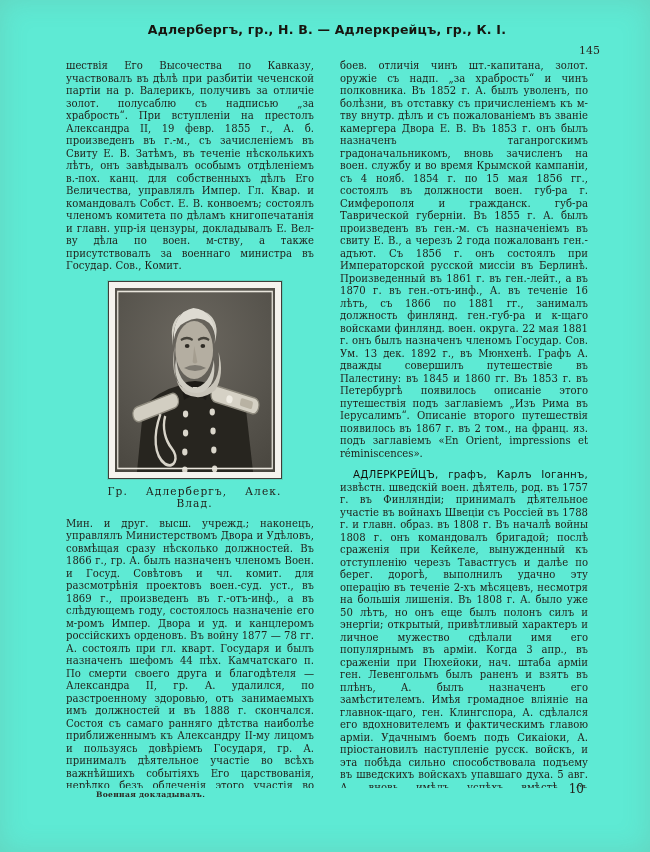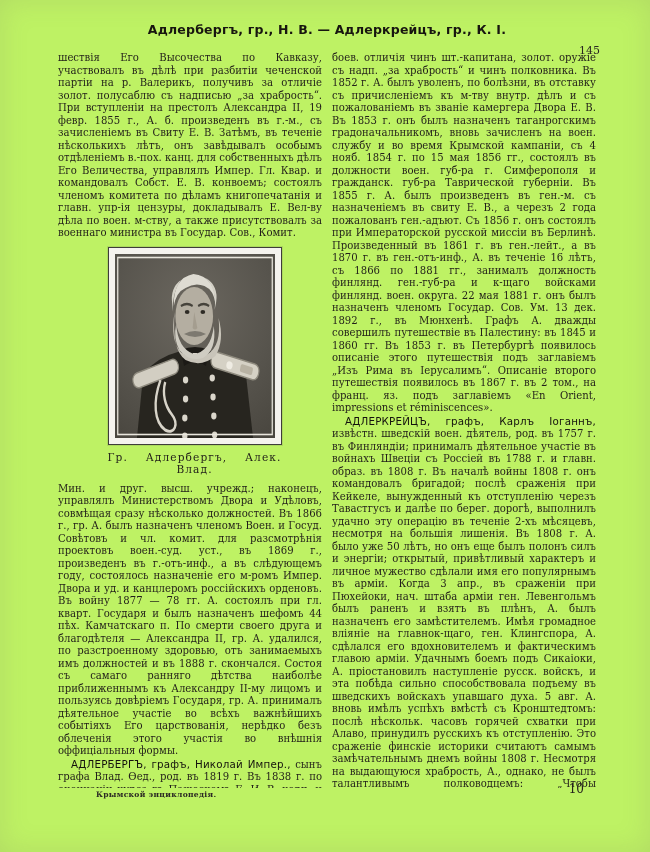--- a/index.html
+++ b/index.html
@@ -3,21 +3,21 @@
 <meta charset="utf-8">
 <style>
   html, body { margin:0; padding:0; overflow:hidden; }
   body {
     width:650px; height:852px;
     background:#efede8;
     font-family:"DejaVu Serif","Liberation Serif",serif;
   }
   .page {
     position:absolute; left:0; top:0; width:650px; height:852px;
-    background:#bef264;
+    background:#5eead4;
     box-shadow: inset 0 0 28px rgba(120,115,100,.18);
     color:#24221d;
   }
   .content { position:absolute; left:58px; top:22px; width:538px; }
 
   
   .header { position:relative; height:22px; }
   .header-title {
     text-align:center;
     font-family:"DejaVu Sans","Liberation Sans",sans-serif;
@@ -25,21 +25,21 @@
   }
   .header-page {
     position:absolute; right:-4px; top:1px;
     font-size:11px; color:#2a2822;margin-top:21px;
   }
 
   
   .columns { display:flex; gap:10px; margin-top:8px; height:736px; overflow:hidden; }
   .col { width:264px; }
   .col p {
-    margin:0; text-align:justify;
+    margin:8px; text-align:justify;
     font-size:10.1px; line-height:12.5px;
     color:#211f19;
   }
   .entry { margin-top:7px; text-indent:13px; }
   .entry .head {
     font-family:"DejaVu Sans","Liberation Sans",sans-serif;
     font-weight:400; font-size:10.3px; letter-spacing:.2px; color:#14120d;
   }
 
   
@@ -159,15 +159,15 @@
 
       <div class="col">
         <p>боев. отличія чинъ шт.-капитана, золот. оружіе съ надп. „за храбрость“ и чинъ полковника. Въ 1852 г. А. былъ уволенъ, по болѣзни, въ отставку съ причисленіемъ къ м-тву внутр. дѣлъ и съ пожалованіемъ въ званіе камергера Двора Е. В. Въ 1853 г. онъ былъ назначенъ таганрогскимъ градоначальникомъ, вновь зачисленъ на воен. службу и во время Крымской кампаніи, съ 4 нояб. 1854 г. по 15 мая 1856 гг., состоялъ въ должности воен. губ-ра г. Симферополя и гражданск. губ-ра Таврической губерніи. Въ 1855 г. А. былъ произведенъ въ ген.-м. съ назначеніемъ въ свиту Е. В., а черезъ 2 года пожалованъ ген.-адъют. Съ 1856 г. онъ состоялъ при Императорской русской миссіи въ Берлинѣ. Произведенный въ 1861 г. въ ген.-лейт., а въ 1870 г. въ ген.-отъ-инф., А. въ теченіе 16 лѣтъ, съ 1866 по 1881 гг., занималъ должность финлянд. ген.-губ-ра и к-щаго войсками финлянд. воен. округа. 22 мая 1881 г. онъ былъ назначенъ членомъ Государ. Сов. Ум. 13 дек. 1892 г., въ Мюнхенѣ. Графъ А. дважды совершилъ путешествіе въ Палестину: въ 1845 и 1860 гг. Въ 1853 г. въ Петербургѣ появилось описаніе этого путешествія подъ заглавіемъ „Изъ Рима въ Іерусалимъ“. Описаніе второго путешествія появилось въ 1867 г. въ 2 том., на франц. яз. подъ заглавіемъ «En Orient, impressions et réminiscences».</p>
 
         <p class="entry"><b class="head">АДЛЕРКРЕЙЦЪ, графъ, Карлъ Іоганнъ,</b><span> извѣстн. шведскій воен. дѣятель, род. въ 1757 г. въ Финляндіи; принималъ дѣятельное участіе въ войнахъ Швеціи съ Россіей въ 1788 г. и главн. образ. въ 1808 г. Въ началѣ войны 1808 г. онъ командовалъ бригадой; послѣ сраженія при Кейкеле, вынужденный къ отступленію черезъ Тавастгусъ и далѣе по берег. дорогѣ, выполнилъ удачно эту операцію въ теченіе 2-хъ мѣсяцевъ, несмотря на большія лишенія. Въ 1808 г. А. было уже 50 лѣтъ, но онъ еще былъ полонъ силъ и энергіи; открытый, привѣтливый характеръ и личное мужество сдѣлали имя его популярнымъ въ арміи. Когда 3 апр., въ сраженіи при Пюхейоки, нач. штаба арміи ген. Левенгольмъ былъ раненъ и взятъ въ плѣнъ, А. былъ назначенъ его замѣстителемъ. Имѣя громадное вліяніе на главнок-щаго, ген. Клингспора, А. сдѣлался его вдохновителемъ и фактическимъ главою арміи. Удачнымъ боемъ подъ Сикаіоки, А. пріостановилъ наступленіе русск. войскъ, и эта побѣда сильно способствовала подъему въ шведскихъ войскахъ упавшаго духа. 5 авг. А. вновь имѣлъ успѣхъ вмѣстѣ съ Кронштедтомъ: послѣ нѣскольк. часовъ горячей схватки при Алаво, принудилъ русскихъ къ отступленію. Это сраженіе финскіе историки считаютъ самымъ замѣчательнымъ днемъ войны 1808 г. Несмотря на выдающуюся храбрость, А., однако, не былъ талантливымъ полководцемъ: „Чтобы руководить массами, ему недоставало спокойнаго сознанія военачальника. Онъ отдавался первому порыву и бросалъ свои войска не туда, куда слѣдовало, или соблазнялся боевой схваткой въ ущербъ позиціи“ (отз. шведск. истор. Норденсвана). Послѣ упорныхъ боевъ при Оровайсѣ и Куортане, успѣхъ перешелъ на сторону русскихъ, удержать Финляндію А. не удалось, тѣмъ не менѣе, подвиги личнаго мужества сдѣлали его народнымъ героемъ и были прославлены финск. поэтомъ Рунебер-</span></p>
       </div>
 
     </div>
   </div>
 
-  <div class="imprint">Крымской энциклопедія.</div>
+  <div class="imprint">Военная докладывалъ.</div>
   <div class="footer-page">10</div>
 </div>
 
 </body></html>

